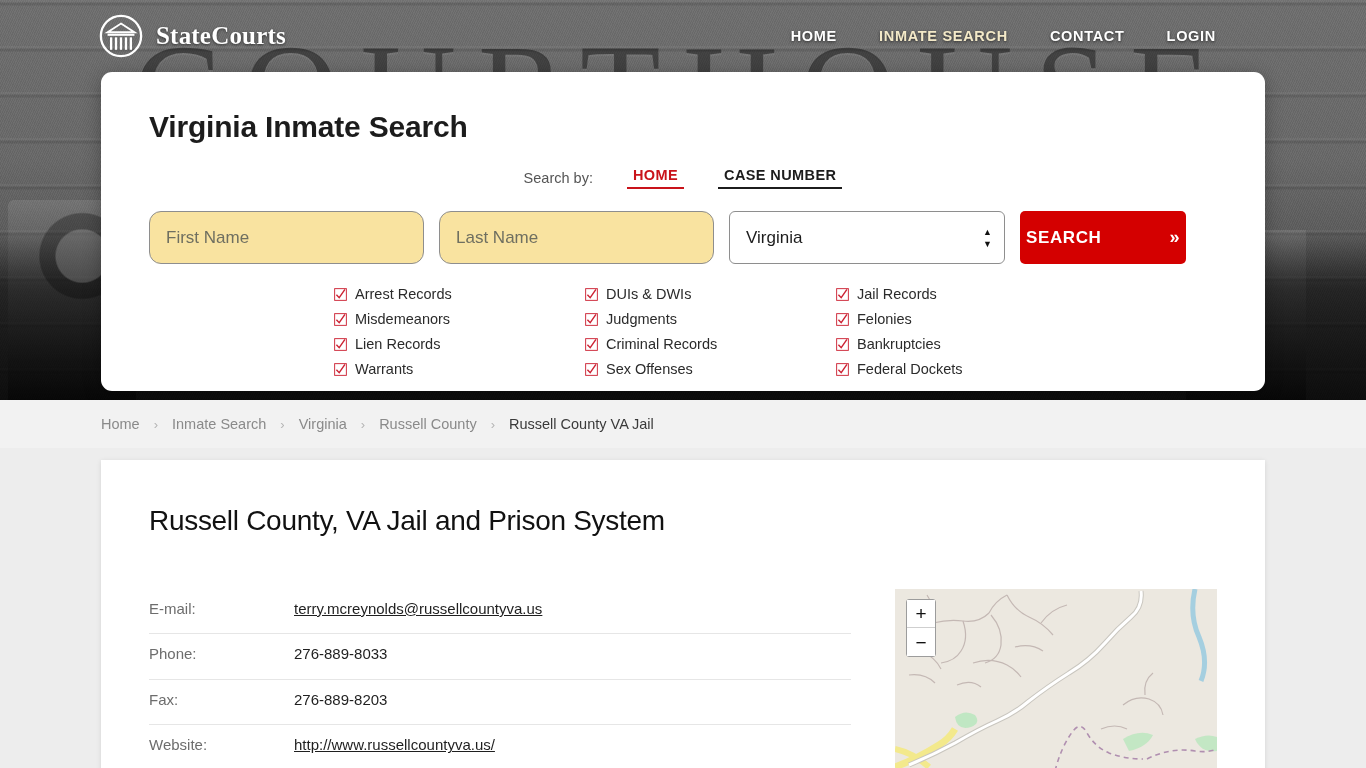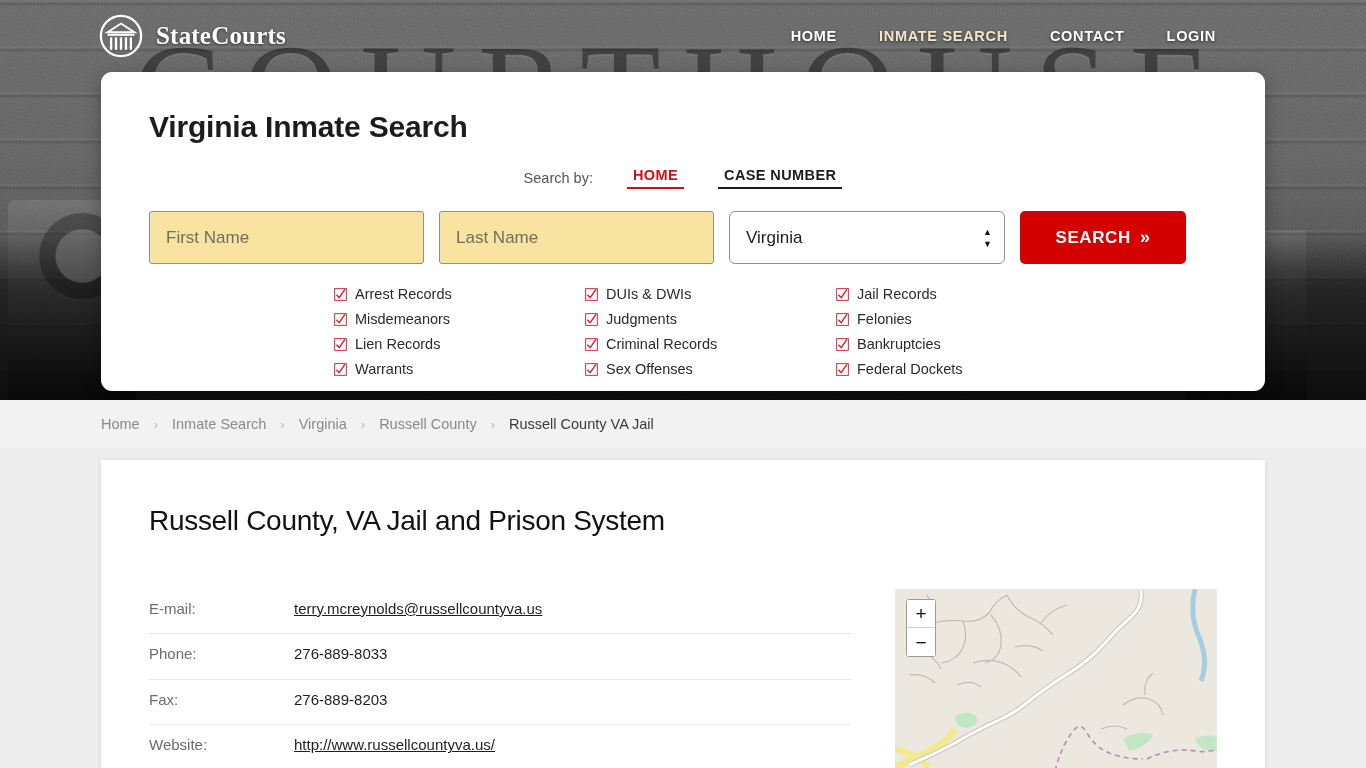--- a/index.html
+++ b/index.html
@@ -118,21 +118,21 @@
     font-family: "Liberation Sans", sans-serif;
   }
   .tab.name { color: #c9131a; border-bottom: 2.5px solid #c9131a; }
   .tab.case { color: #1c1c1c; border-bottom: 2.5px solid #1c1c1c; }
 
   .form-row {
     display: flex; align-items: center; gap: 15px;
     margin-top: 22px;
   }
   .fld {
-    height: 53px; border: 1px solid #8e8e8e; border-radius: 3px;
+    height: 53px; border: 1px solid #8e8e8e; border-radius: 12px;
     background: #f9e3a0; color: #737373;
     font-size: 17px; font-family: "Liberation Sans", sans-serif;
     padding: 0 16px;
   }
   .fld::placeholder { color: #6f6f60; opacity: 1; }
   .fld.first { width: 275px; }
   .fld.last  { width: 275px; }
   .sel-wrap { position: relative; width: 276px; }
   .sel {
     width: 100%; height: 53px;
@@ -148,21 +148,21 @@
     gap: 3px; line-height: 1; color: #111;
   }
   .sel-arrows span { font-size: 9px; }
   .btn-search {
     width: 166px; height: 53px;
     background: #d40000; color: #fff;
     border: none; border-radius: 5px;
     font-size: 17px; font-weight: 700; letter-spacing: .6px;
     font-family: "Liberation Sans", sans-serif;
     cursor: pointer;
-    display: flex; align-items: center; justify-content: center; gap: 9px;
+    display: flex; align-items: center; justify-content: space-between; gap: 9px;
   }
   .btn-search .chev { font-size: 18px; }
 
   .cats {
     display: grid;
     grid-template-columns: repeat(3, 1fr);
     row-gap: 9px;
     margin: 22px 0 0;
     padding: 0 130px 0 185px;
   }

